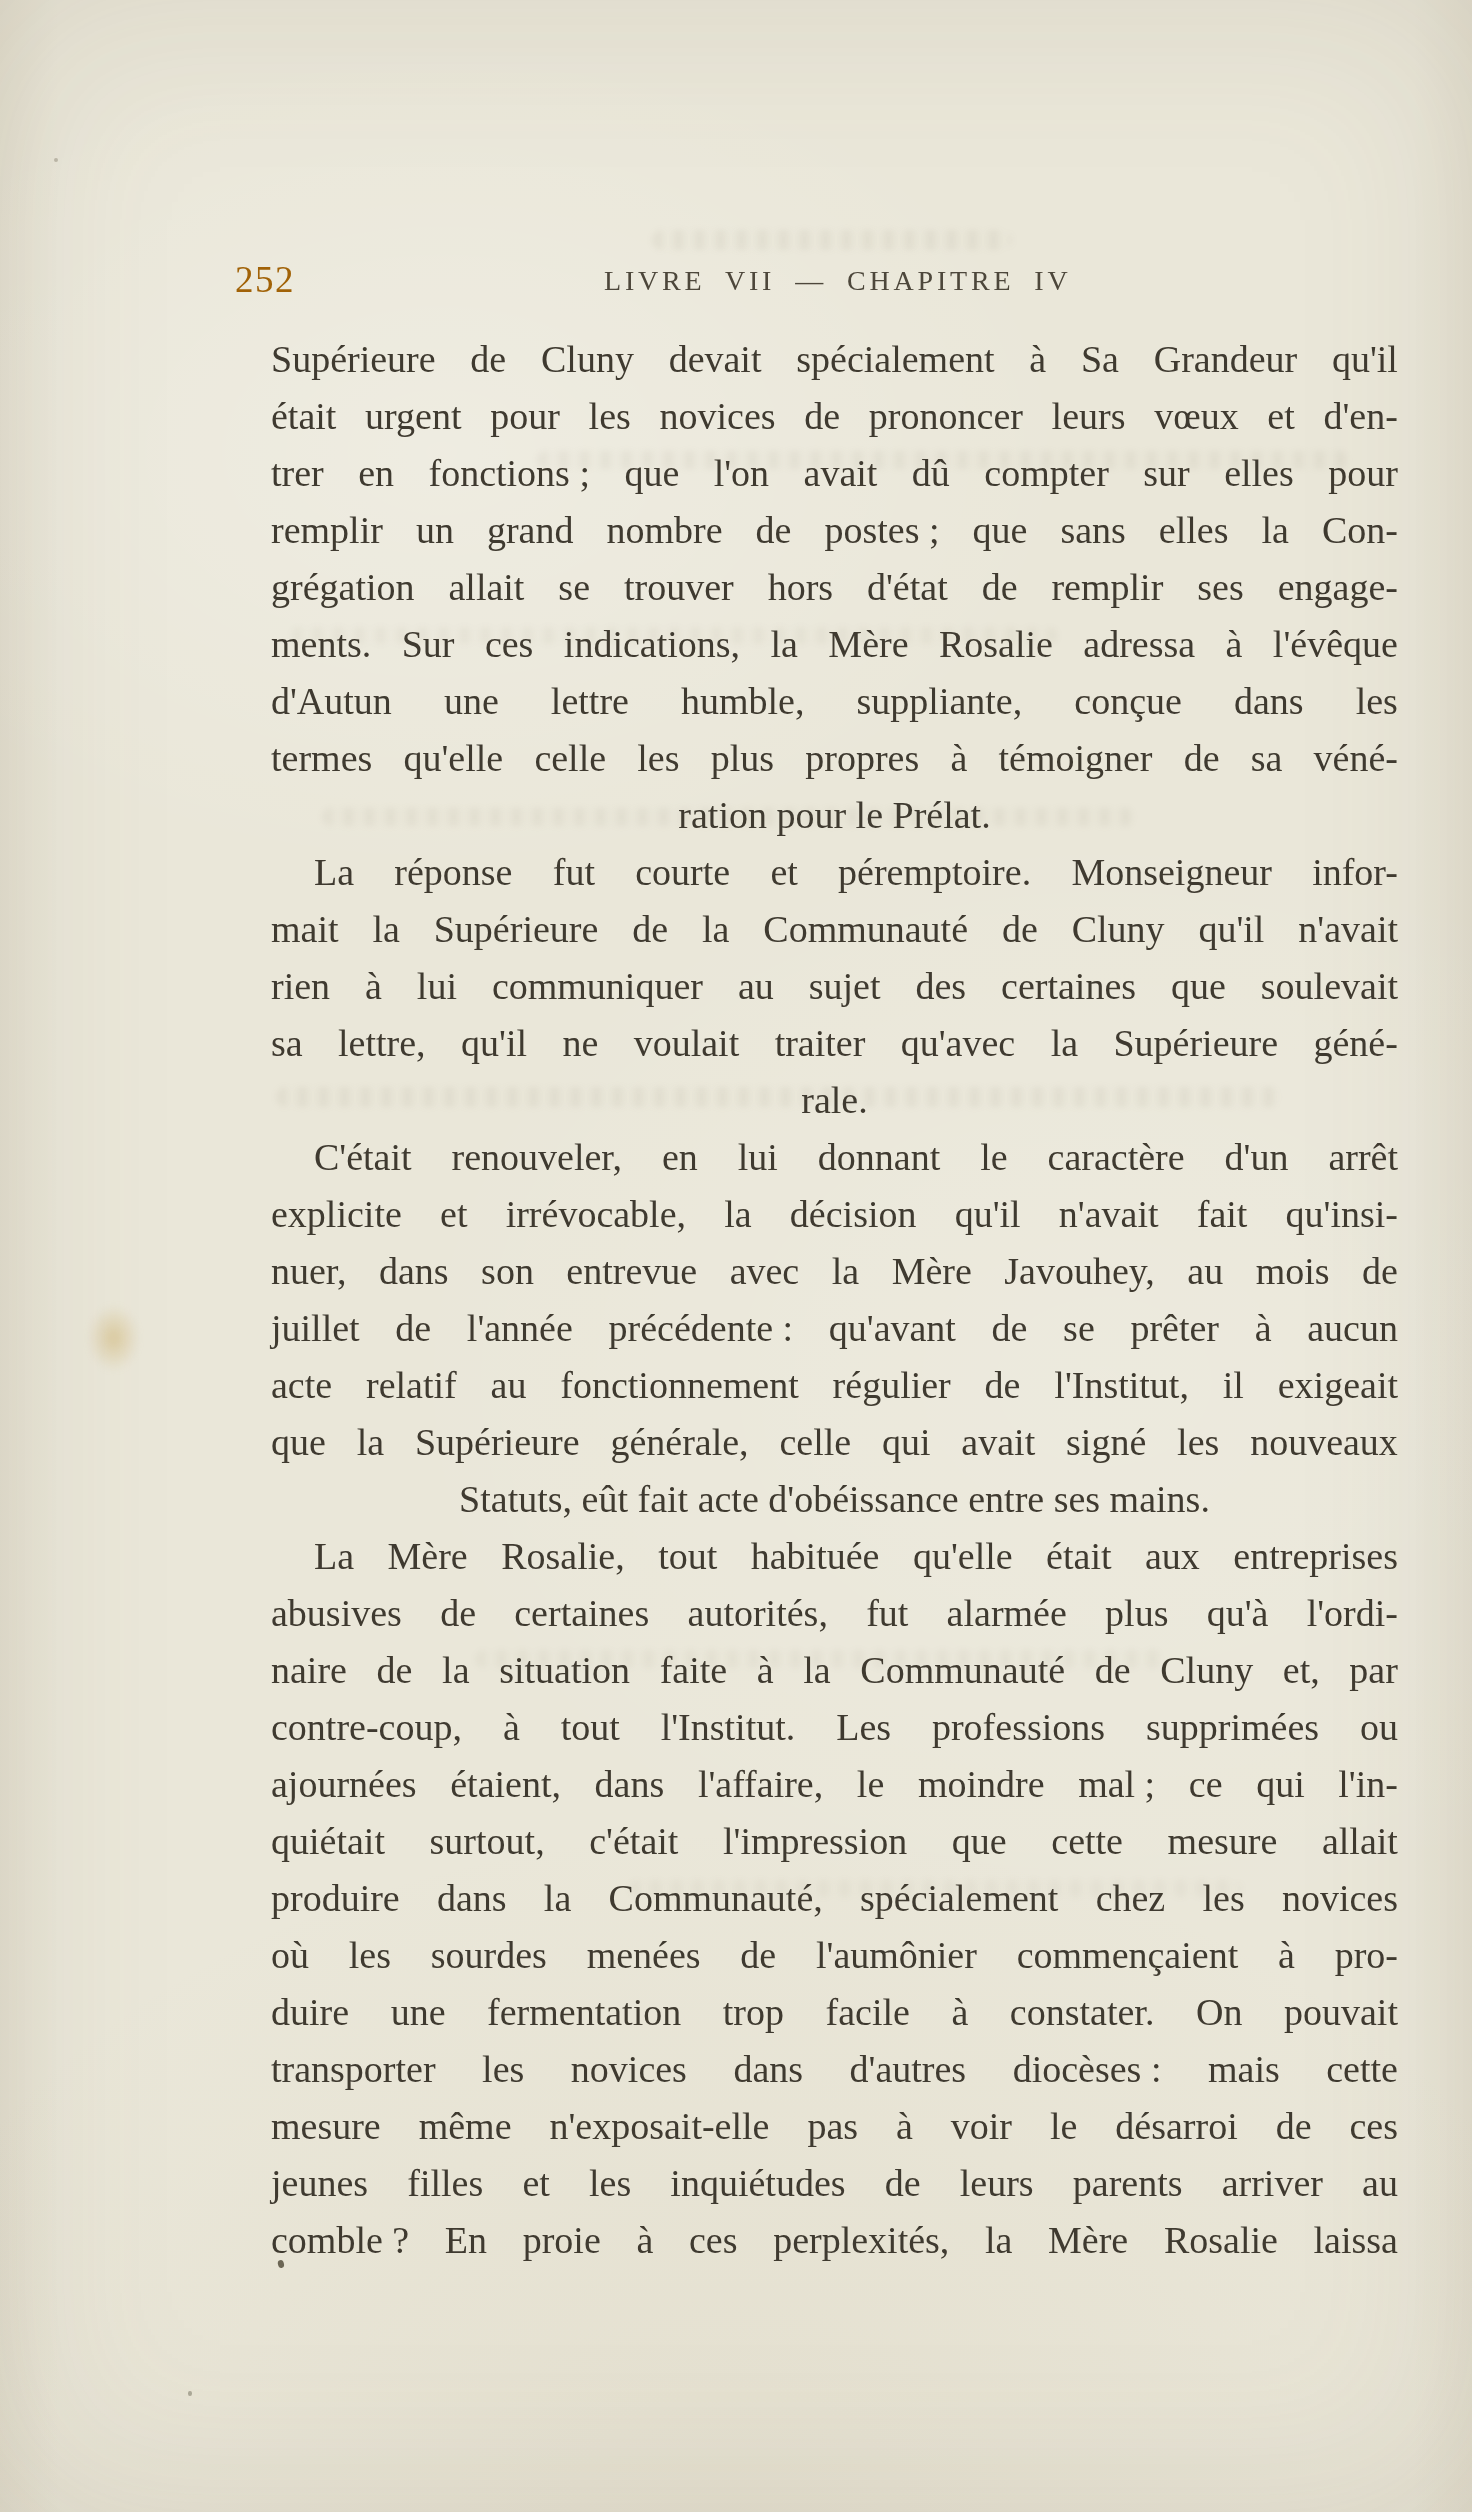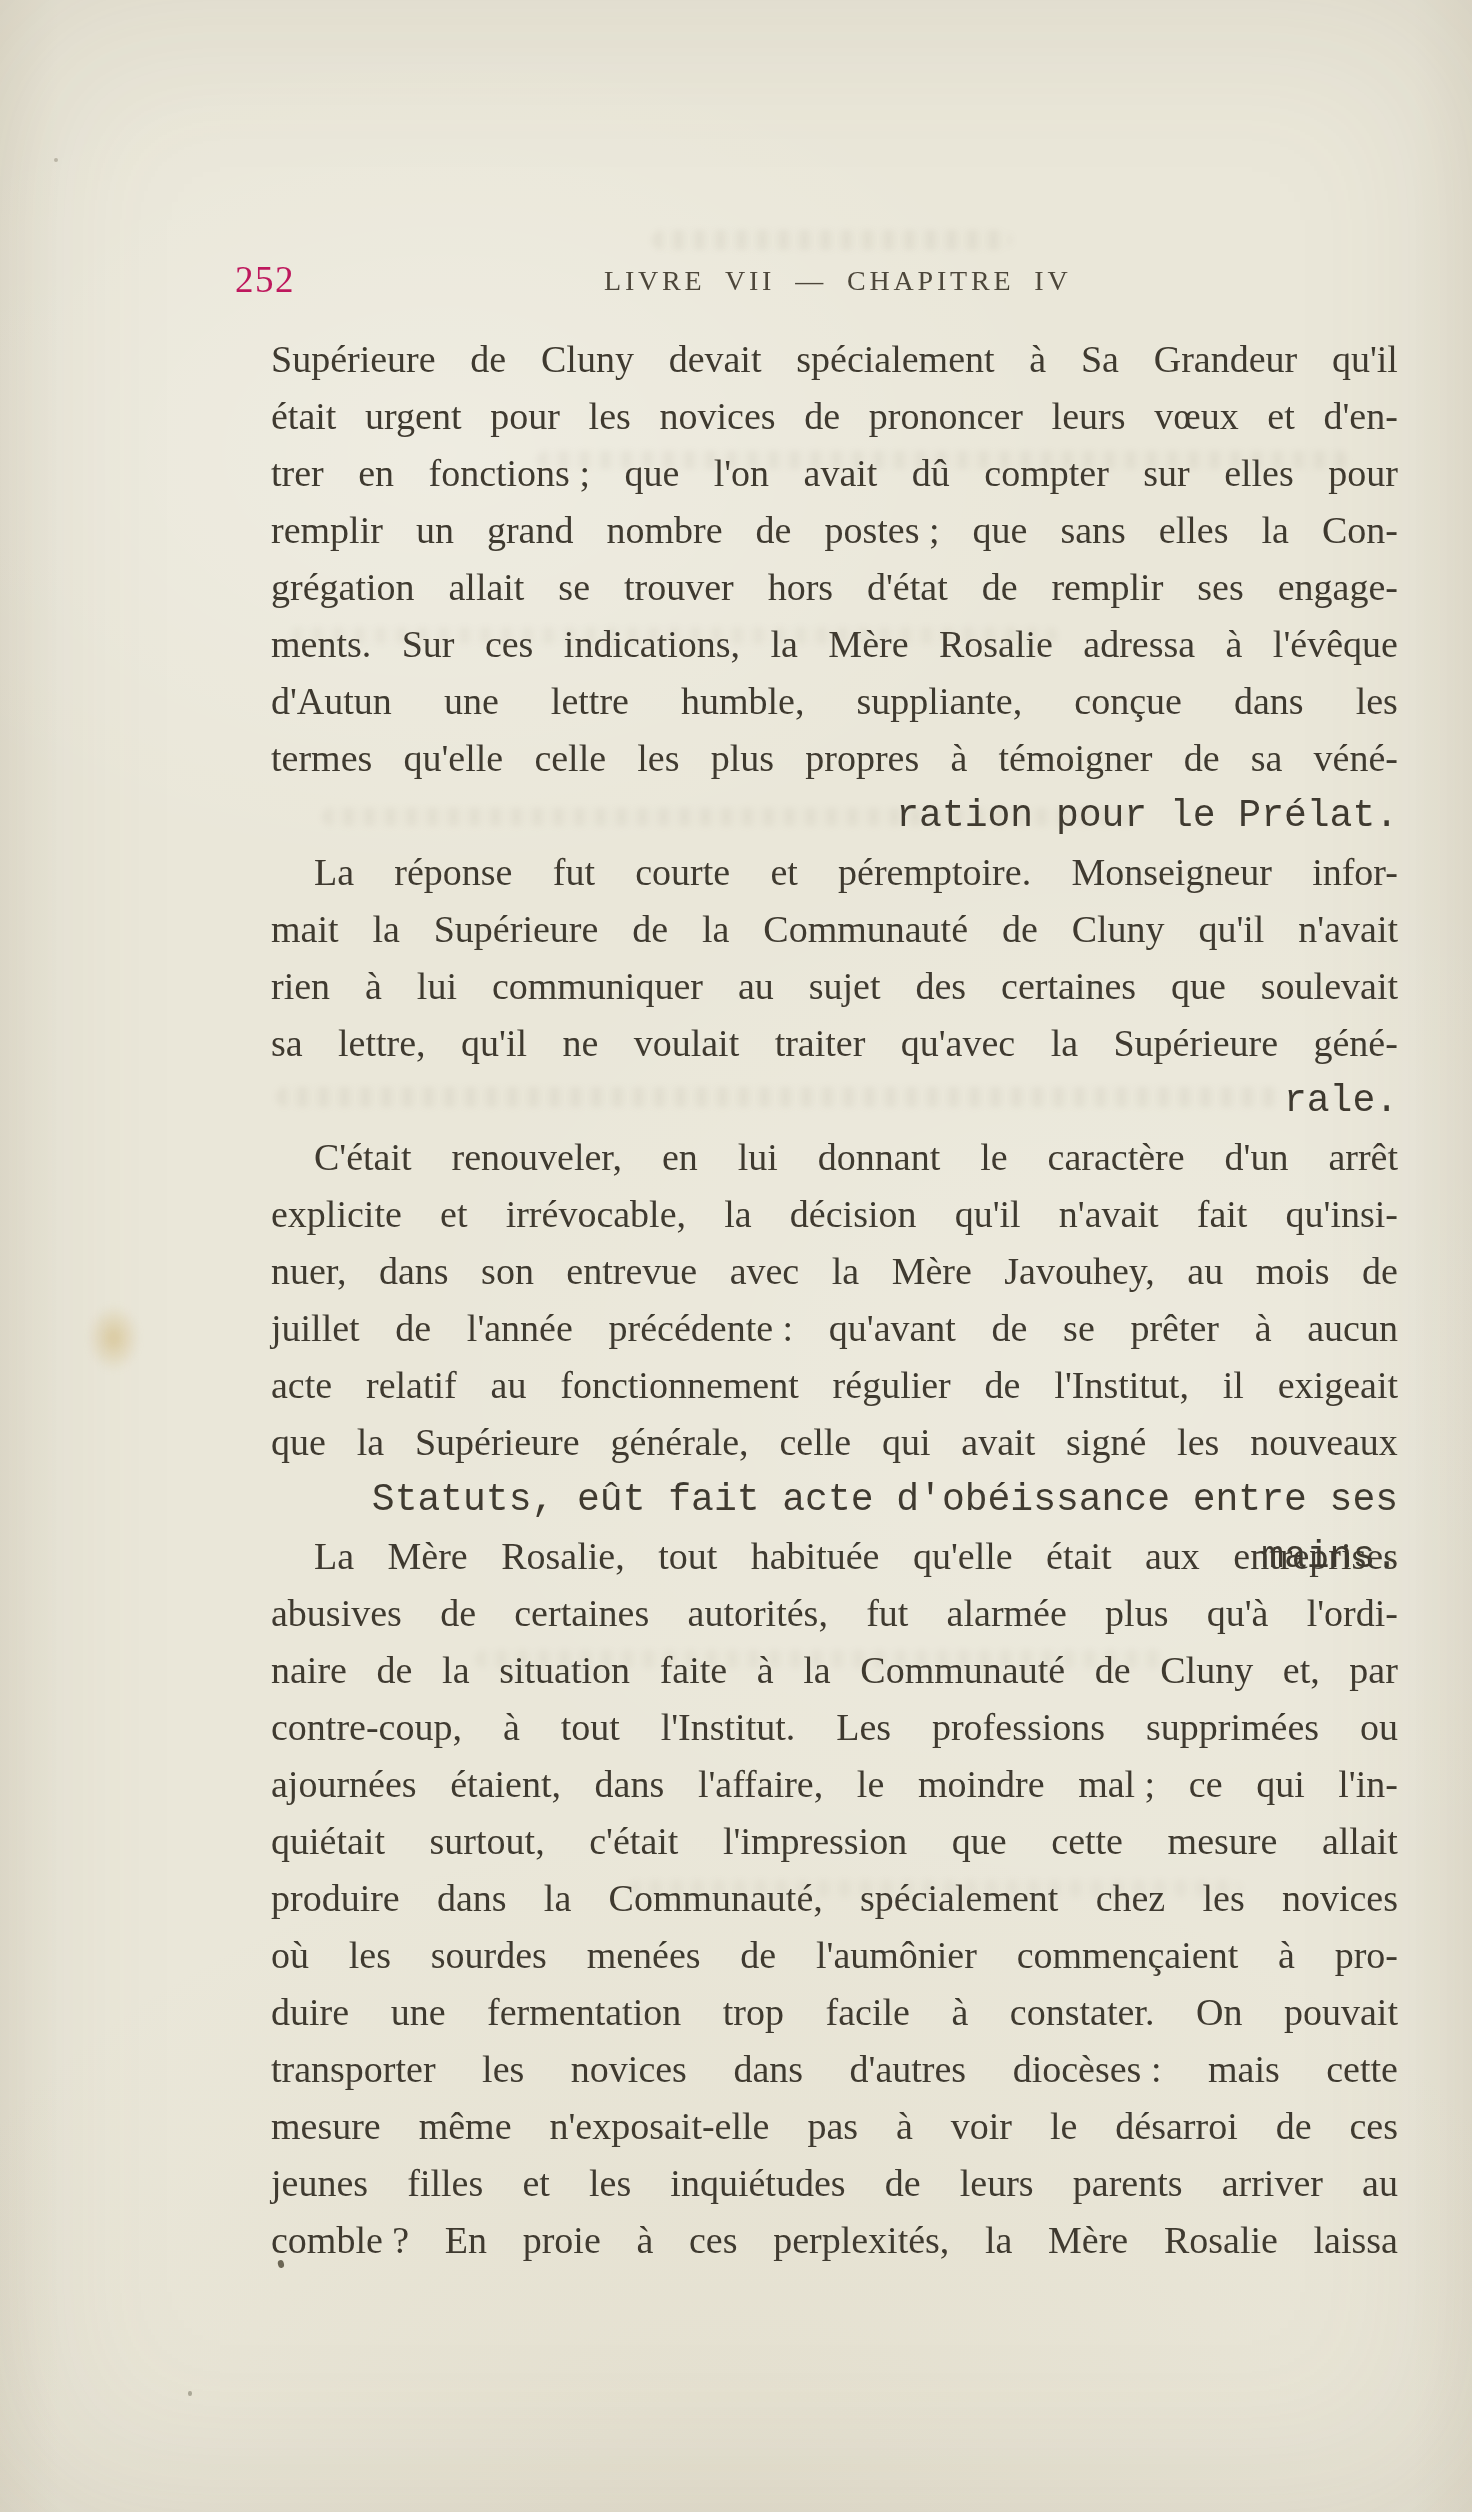--- a/index.html
+++ b/index.html
@@ -40,39 +40,39 @@
     background: radial-gradient(closest-side, rgba(205,175,105,0.50), rgba(205,175,105,0) 75%);
     filter: blur(3.8px);
     pointer-events: none;
   }
   .speck { position: absolute; border-radius: 50%; pointer-events: none; }
 
   .page-number {
     position: absolute; left: 235px; top: 261px;
     font-size: 37px; line-height: 37px;
     letter-spacing: 1.5px;
-    color: #be185d;
+    color: #a16207;
   }
   .running-header {
     position: absolute; left: 604px; top: 267px; width: 460px;
     text-align: left;
     font-size: 28px; line-height: 28px;
     letter-spacing: 3.8px; word-spacing: 9.2px;
     color: #4d473b;
     white-space: nowrap;
   }
 
   .text-block {
     position: absolute; left: 271px; top: 331px; width: 1127px;
     font-size: 38px; color: #3f3a30;
   }
   .line { height: 57px; line-height: 57px; }
   .line.j { display: flex; justify-content: space-between; align-items: baseline; }
   .line.j span { white-space: pre; }
-  .line.e { display: block; text-align: right; font-family: Liberation Mono, monospace; }
+  .line.e { display: block; text-align: center; }
   .line.indent { padding-left: 43px; }
 </style>
 </head>
 <body>
 
 <div class="page">
 
   <div class="paper-texture"></div>
 
   <div class="bleed" style="left:652px; top:230px; width:360px; height:20px; opacity:.55;"></div>

